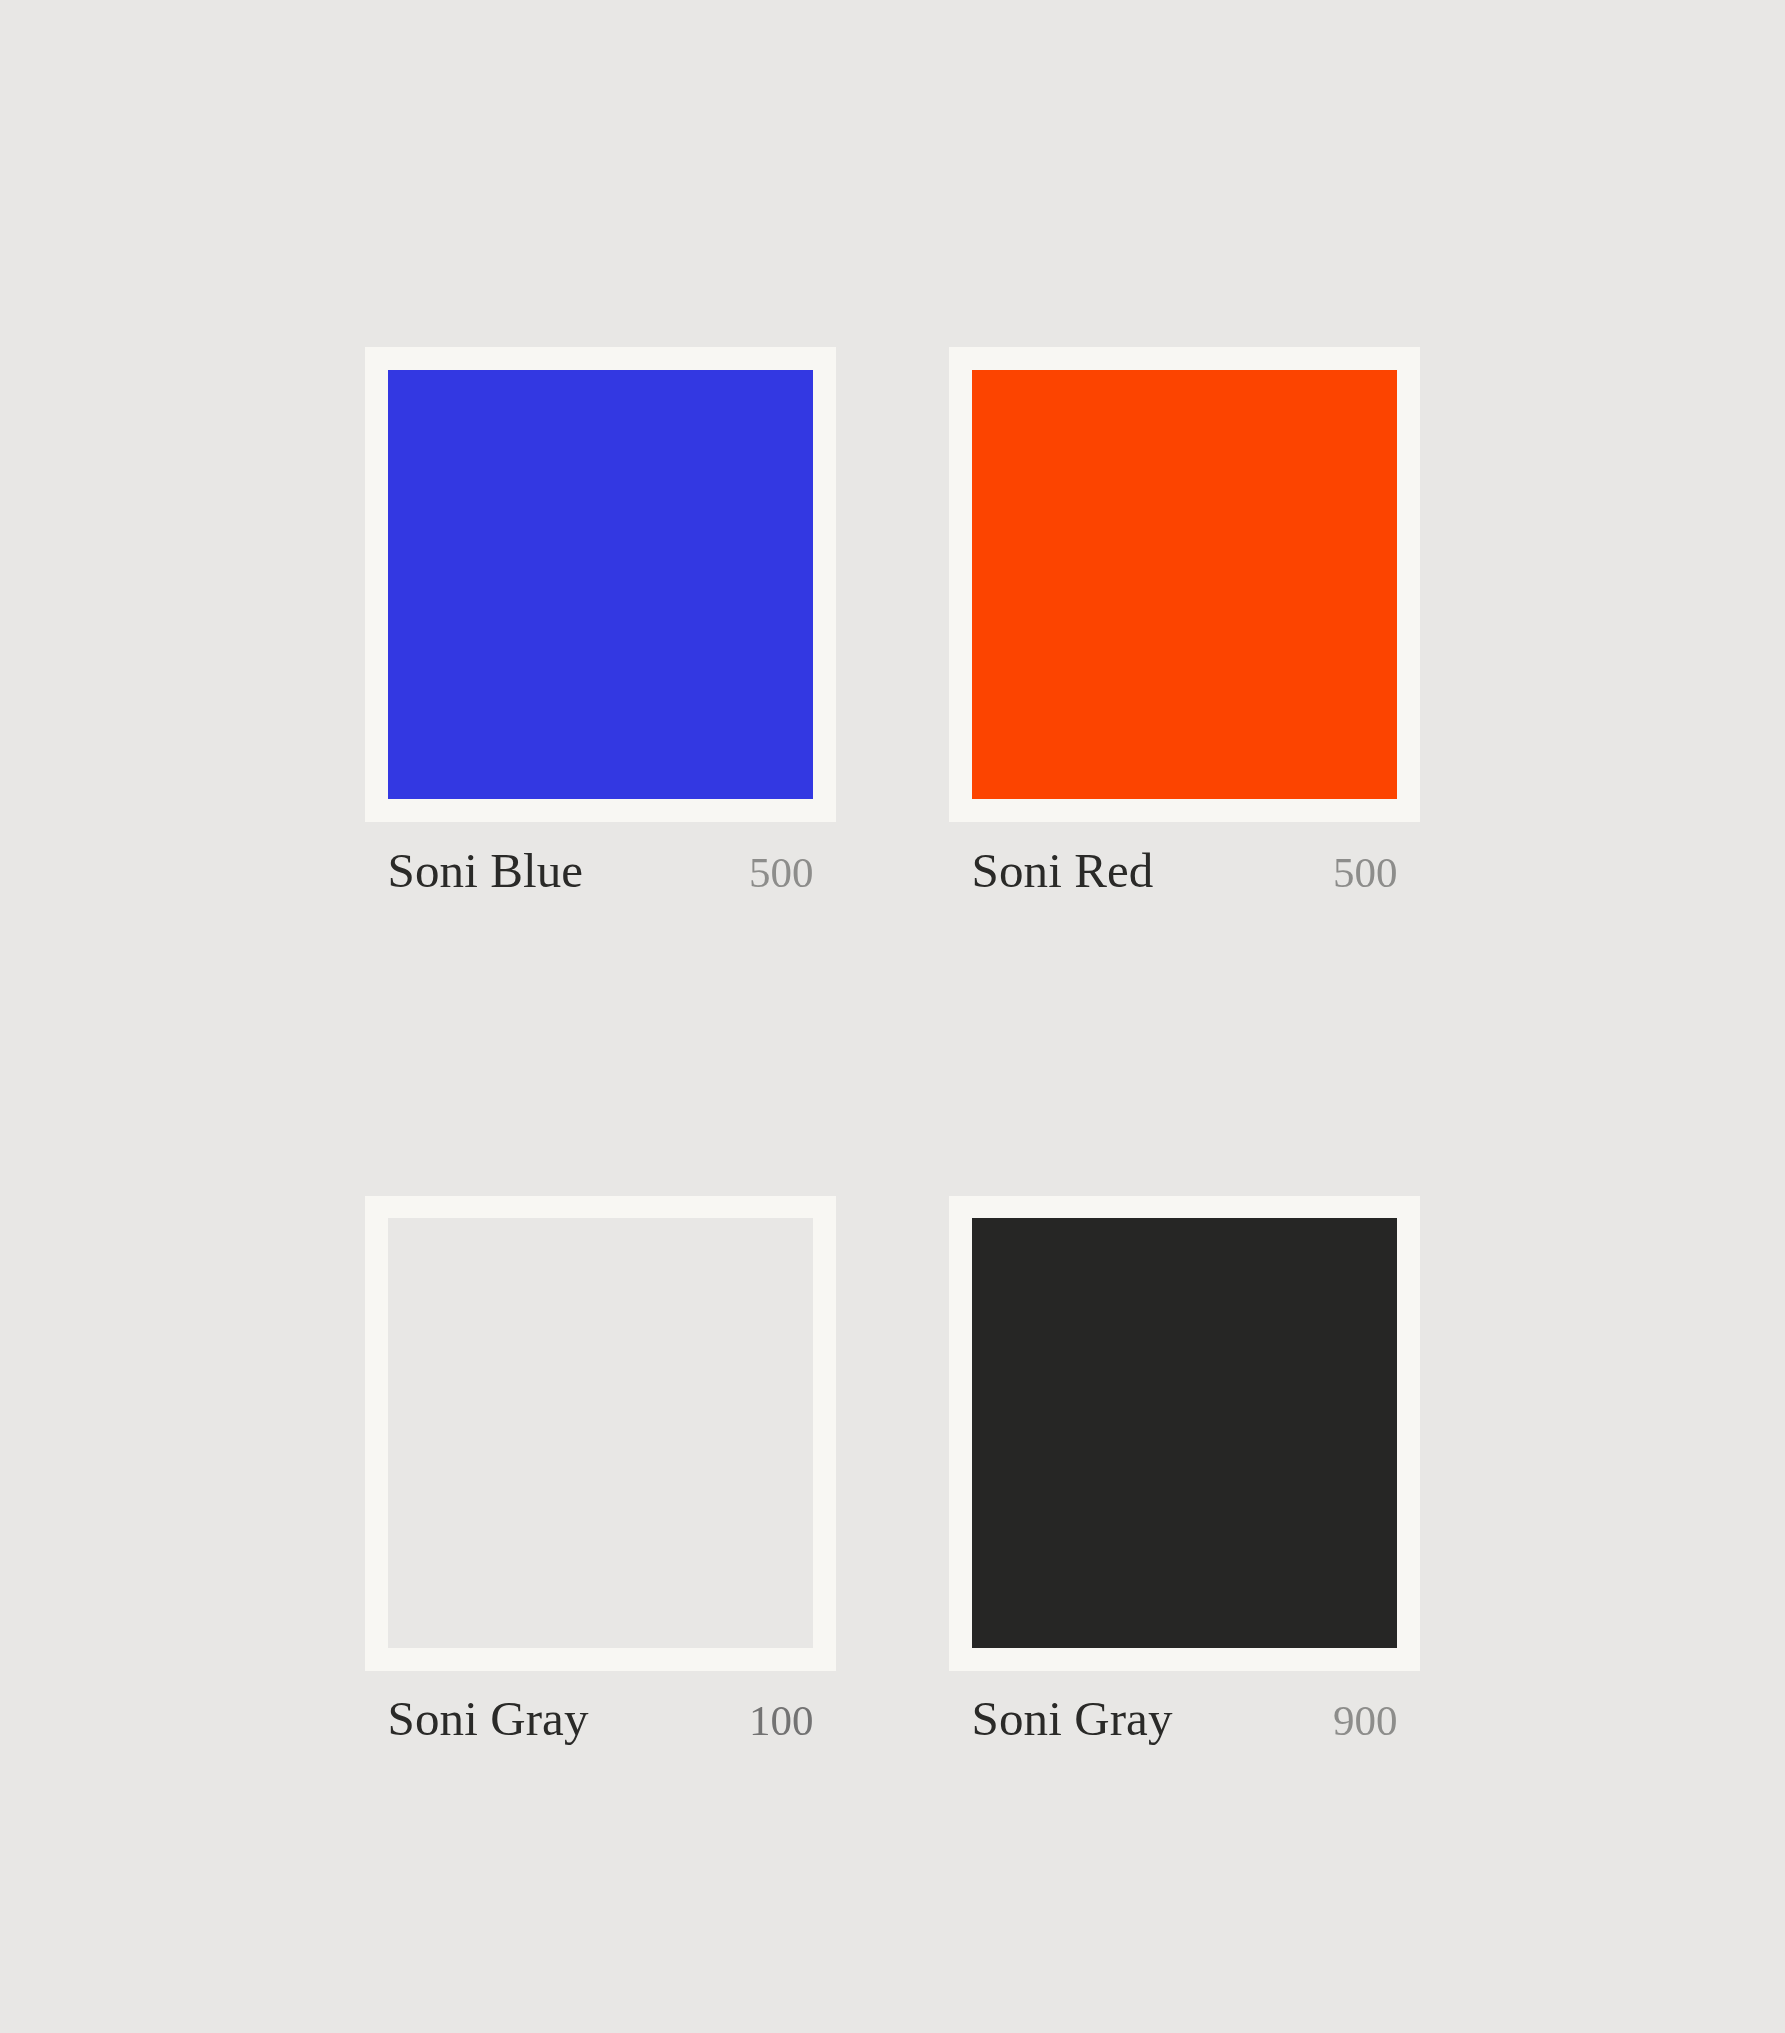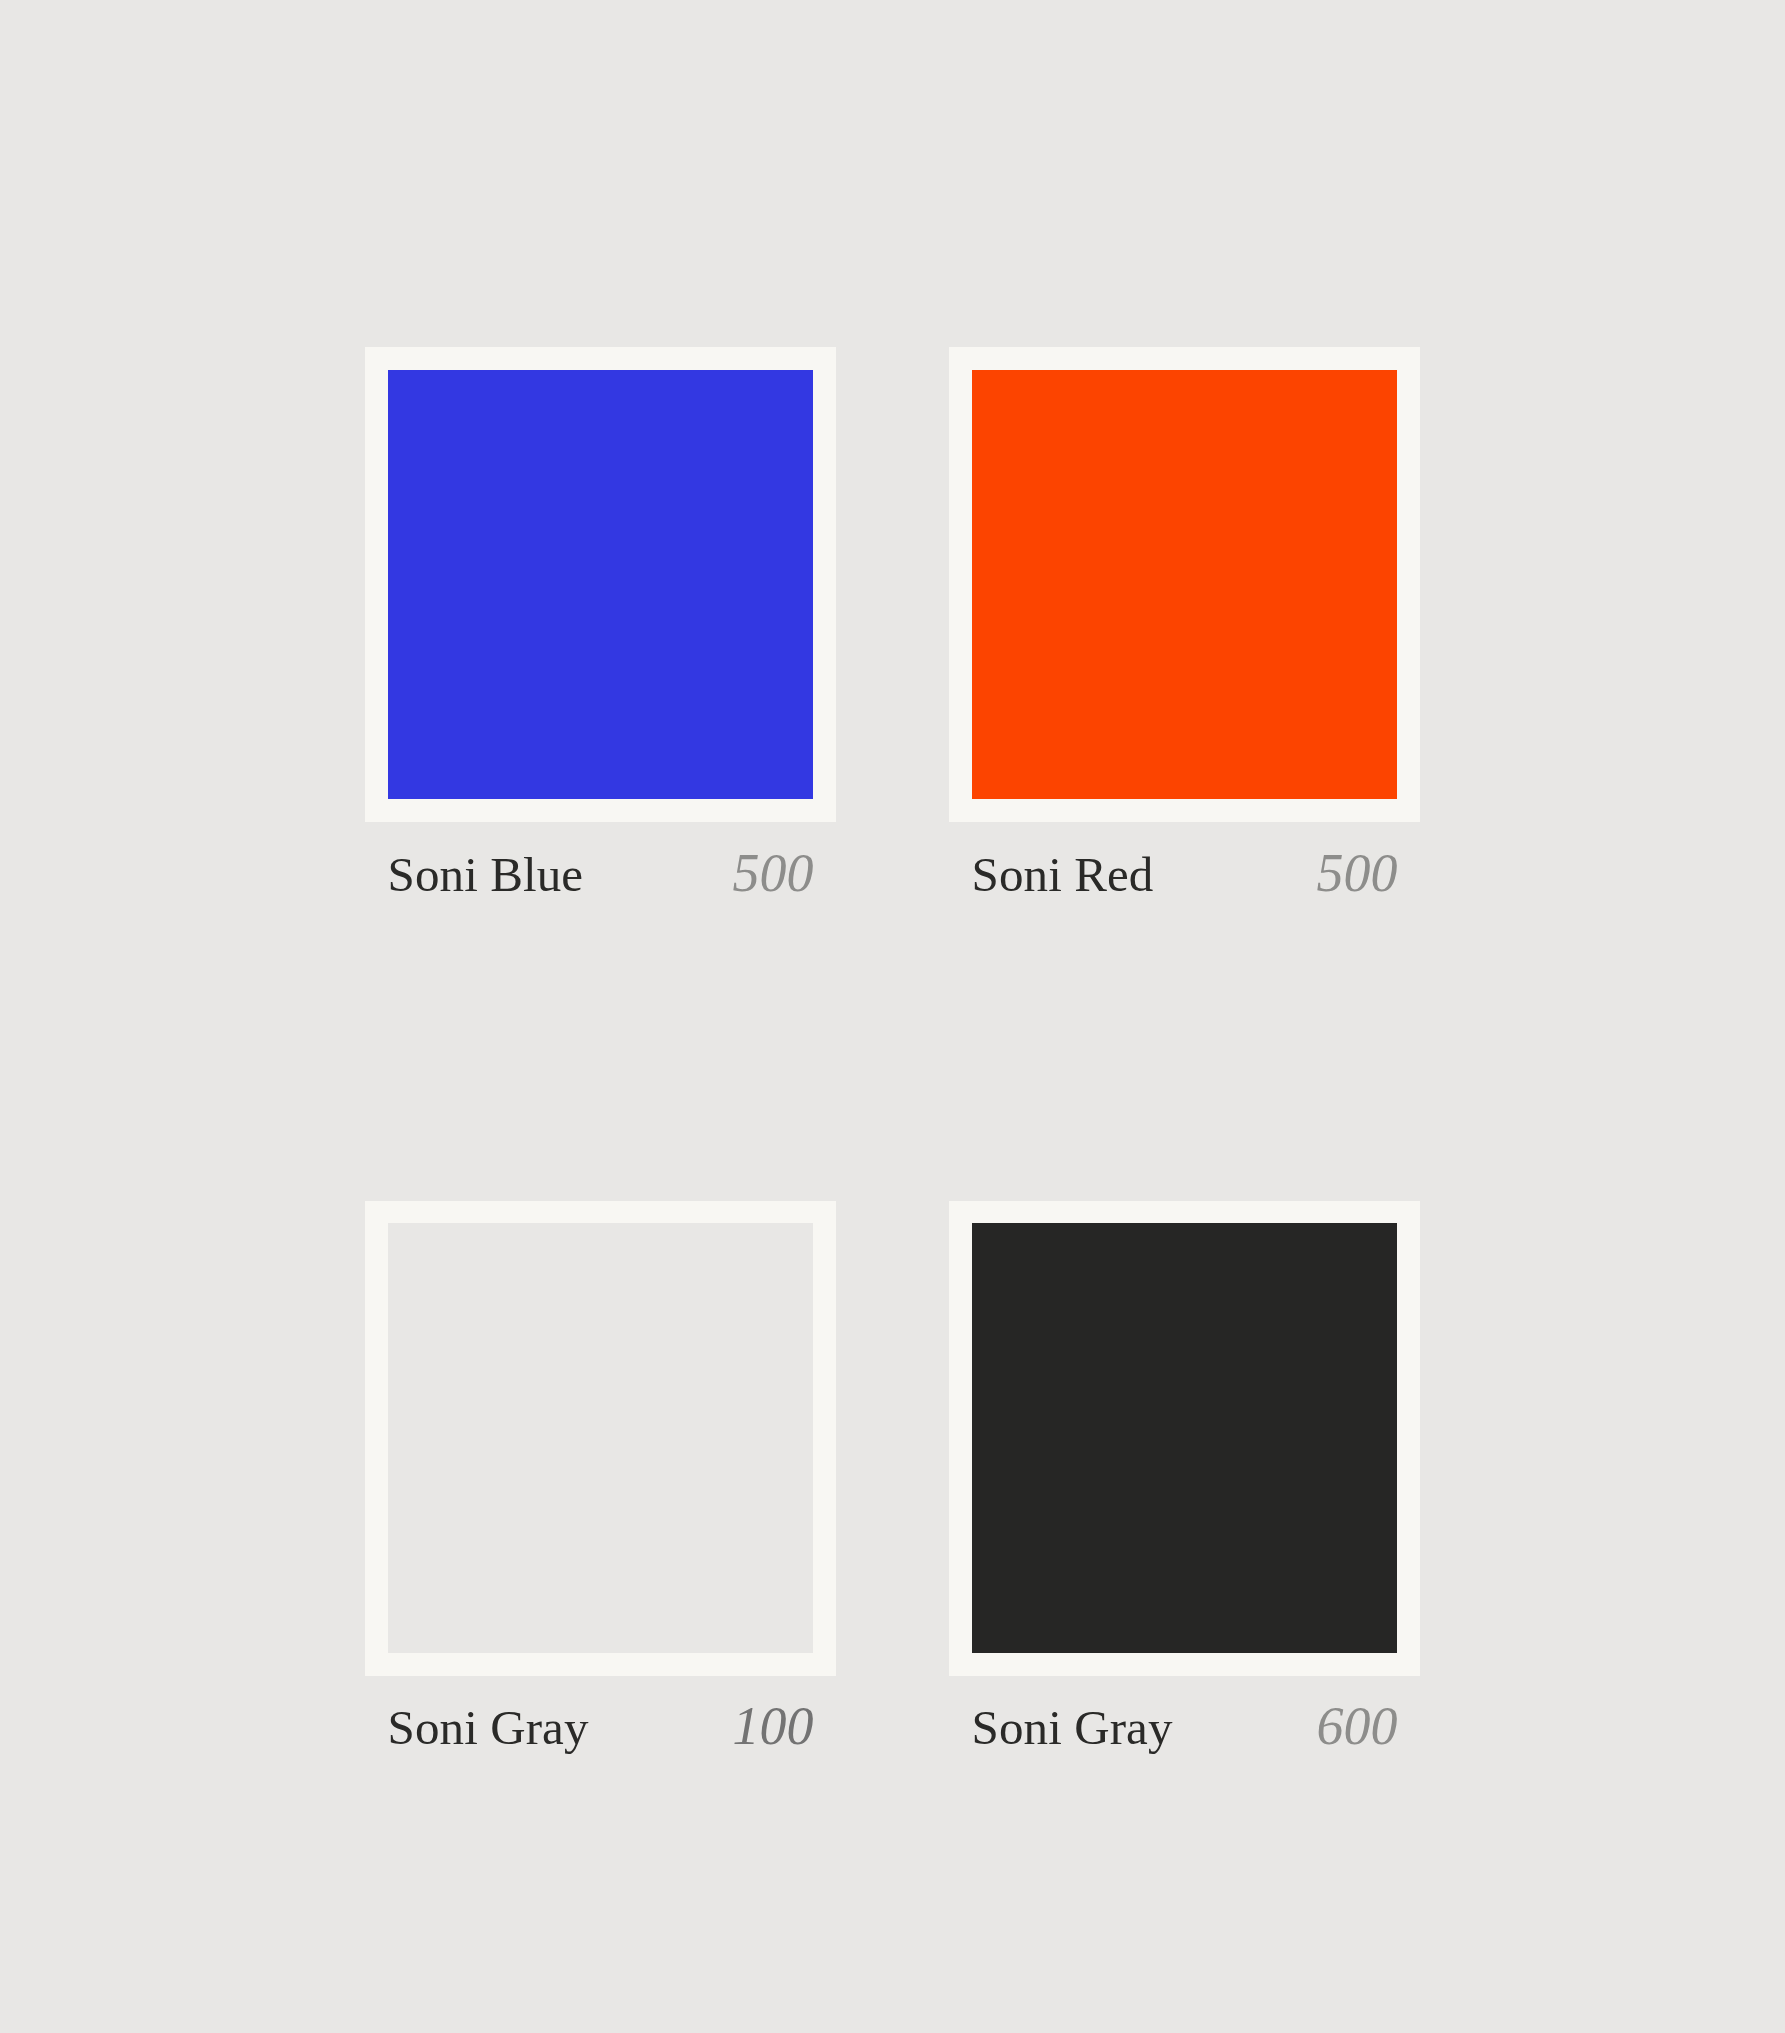--- a/index.html
+++ b/index.html
@@ -60,27 +60,26 @@
 
   .swatch-name {
     font-size: 49px;
     line-height: 1;
     color: #2a2a28;
     letter-spacing: 0.1px;
     white-space: nowrap;
   }
 
   .swatch-step {
-    font-size: 54px;
+    font-size: 43px;
     line-height: 1;
     color: #8d8d8b;
     font-variant-numeric: oldstyle-nums;
     font-feature-settings: "onum" 1;
     white-space: nowrap;
-    font-style: italic;
   }
 </style>
 </head>
 <body style="background: rgb(232, 231, 229);">
 
 <div id="palette-grid">
 
   <div class="swatch-card">
     <div class="swatch-frame" style="background: rgb(248, 247, 243);">
       <div class="swatch-chip" style="background: rgb(51, 56, 226);"></div>
@@ -110,18 +109,18 @@
       <span class="swatch-step" style="color: #737373;">100</span>
     </div>
   </div>
 
   <div class="swatch-card">
     <div class="swatch-frame" style="background: rgb(248, 247, 243);">
       <div class="swatch-chip" style="background: rgb(38, 38, 37);"></div>
     </div>
     <div class="swatch-meta">
       <span class="swatch-name" style="color: rgb(42, 42, 40);">Soni Gray</span>
-      <span class="swatch-step" style="color: rgb(141, 141, 139);">600</span>
+      <span class="swatch-step" style="color: rgb(141, 141, 139);">900</span>
     </div>
   </div>
 
 </div>
 
 
 </body></html>

